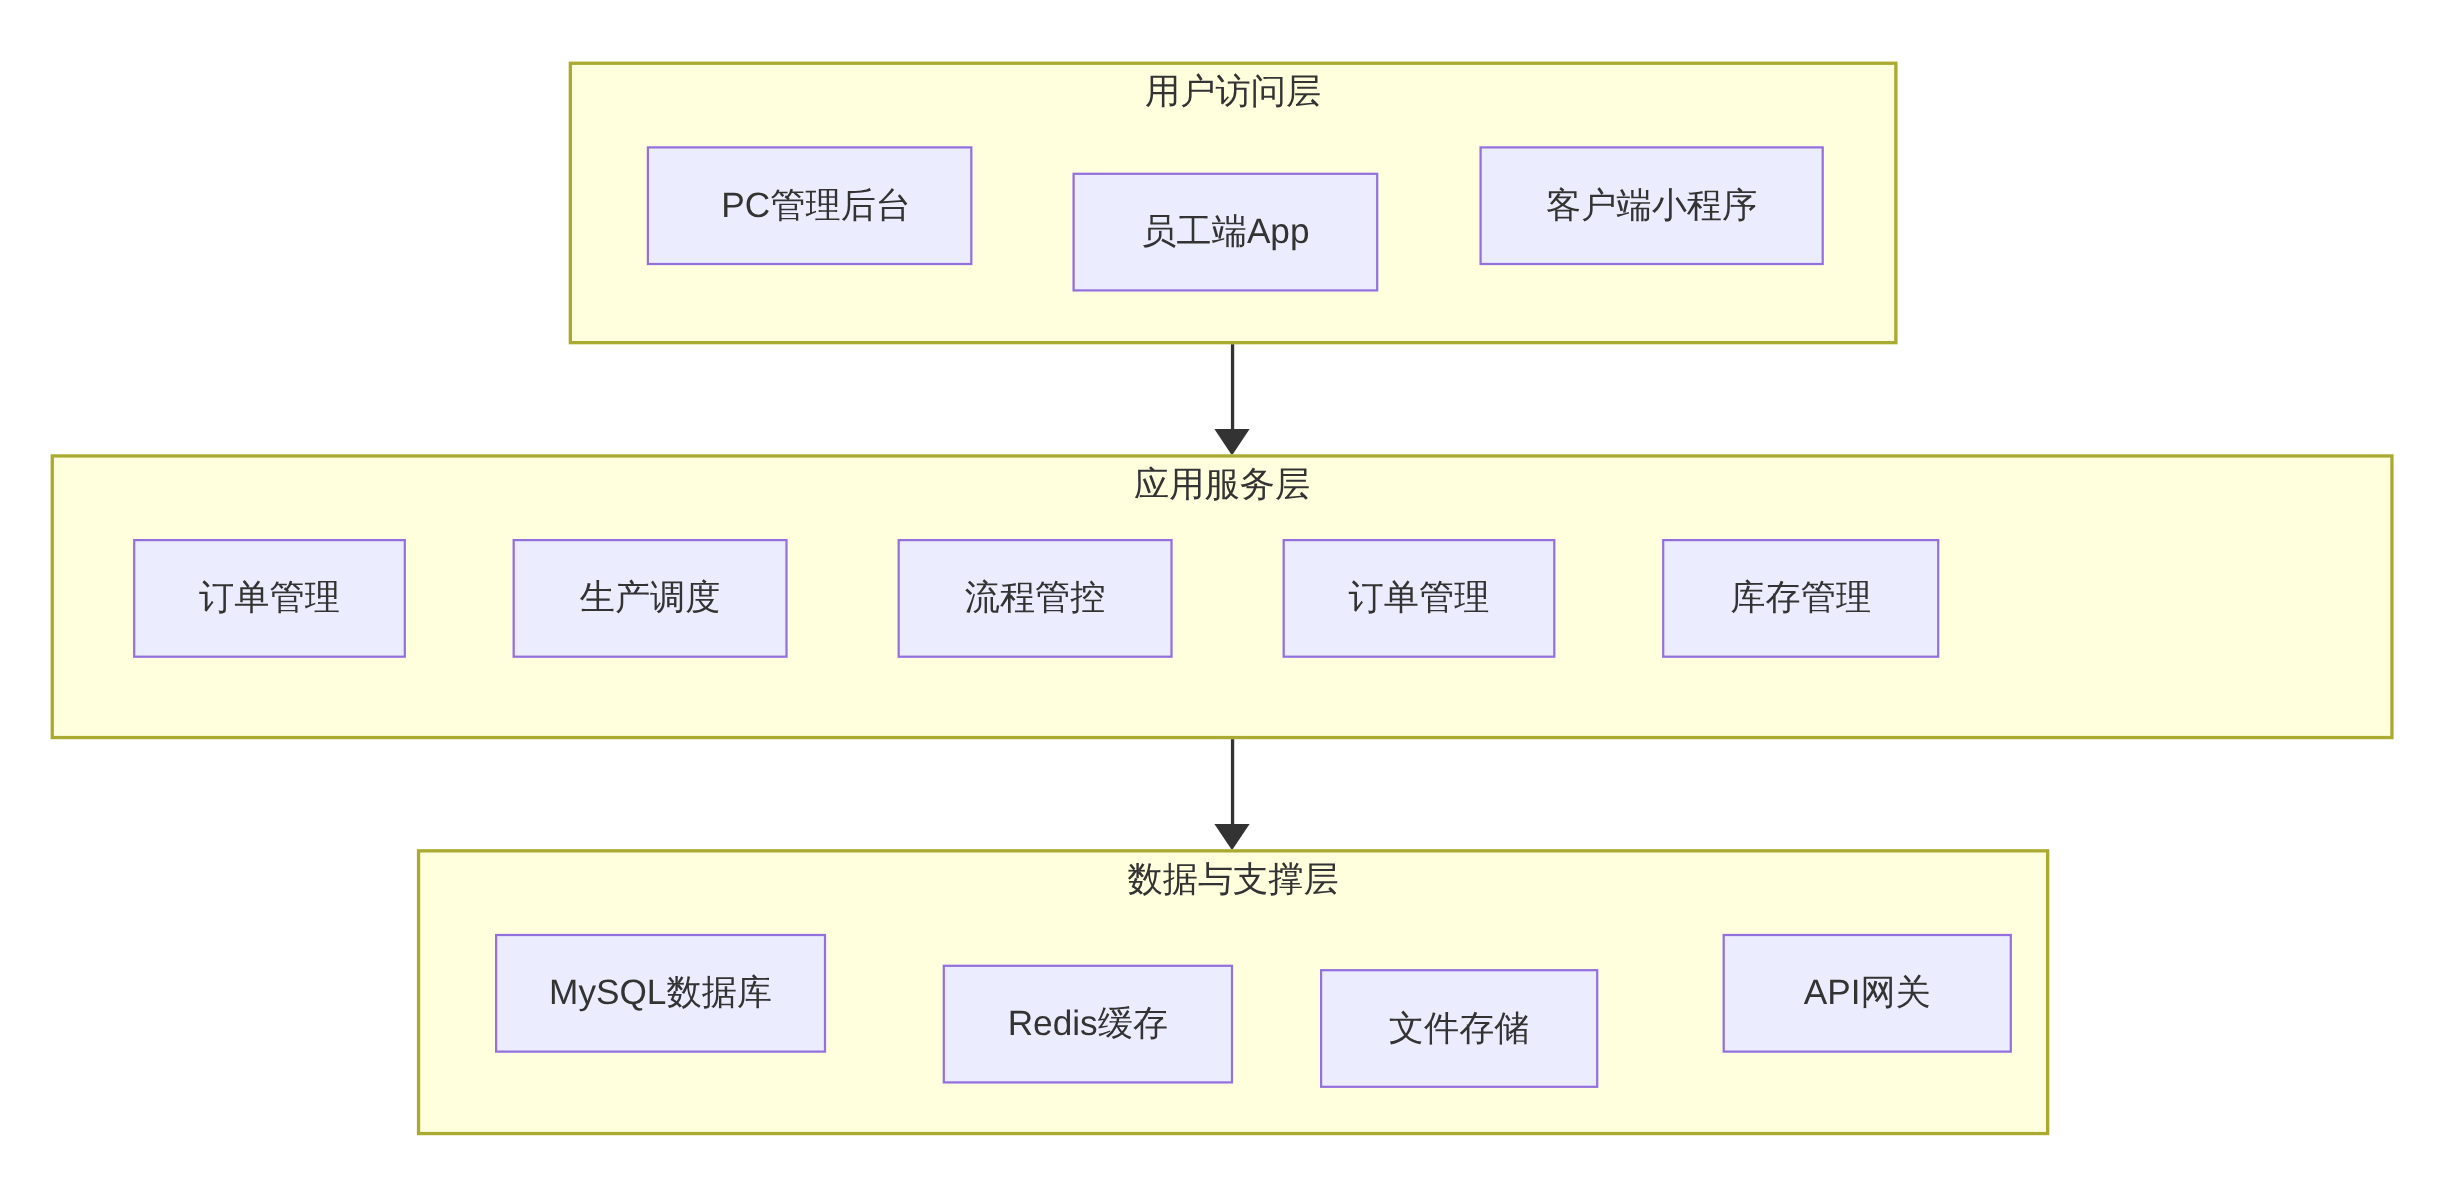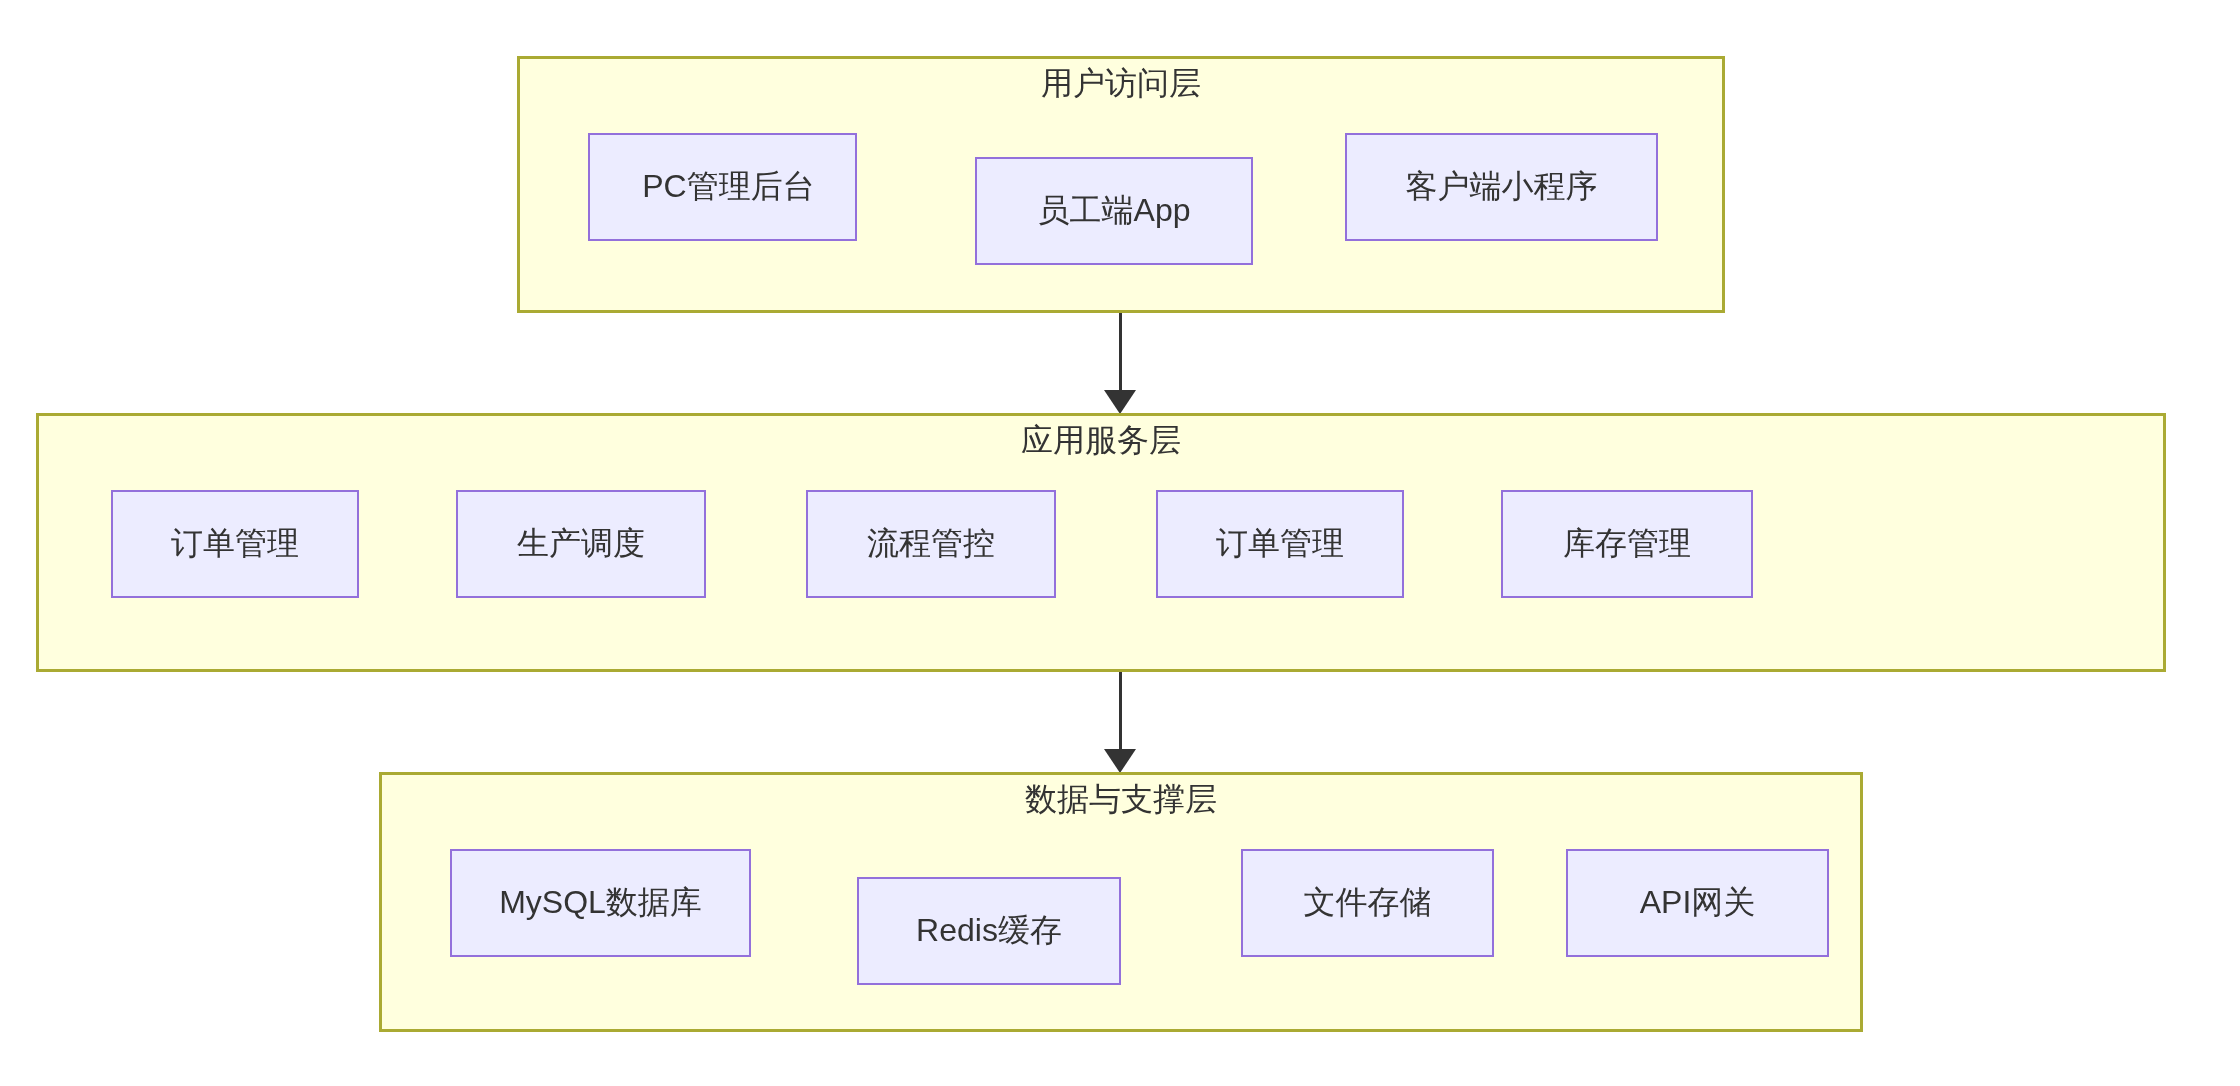--- a/index.html
+++ b/index.html
@@ -65,33 +65,33 @@
     left: 1px;
     top: 77px;
     width: 0;
     height: 0;
     border-left: 16px solid transparent;
     border-right: 16px solid transparent;
     border-top: 24px solid var(--arrow, #333333);
   }
   
   #layer-user-access  { left: 517px; top: 56px;  width: 1208px; height: 257px; }
-  #layer-app-service  { left: 36px;  top: 413px; width: 2130px; height: 259px; }
+  #layer-app-service  { left: 46px;  top: 413px; width: 2130px; height: 259px; }
   #layer-data-support { left: 379px; top: 772px; width: 1484px; height: 260px; }
   #edge-1 { left: 1103px; top: 313px; height: 101px; }
   #edge-2 { left: 1103px; top: 672px; height: 101px; }
 </style>
 </head>
 <body>
 
 <div class="canvas">
 
   <section class="layer" id="layer-user-access">
     <div class="layer-title">用户访问层</div>
-    <div class="node" style="left:68px;  width:269px;padding-left:12px;">
+    <div class="node" style="left:68px;  width:296px;padding-left:12px;">
       <span class="node-label">PC管理后台</span>
     </div>
     <div class="node" style="left:455px; width:278px;margin-top:24px;">
       <span class="node-label">员工端App</span>
     </div>
     <div class="node" style="left:825px; width:313px;">
       <span class="node-label">客户端小程序</span>
     </div>
   </section>
 
@@ -125,21 +125,21 @@
   </div>
 
   <section class="layer" id="layer-data-support">
     <div class="layer-title">数据与支撑层</div>
     <div class="node" style="left:68px;   width:301px;">
       <span class="node-label">MySQL数据库</span>
     </div>
     <div class="node" style="left:475px;  width:264px;margin-top:28px;">
       <span class="node-label">Redis缓存</span>
     </div>
-    <div class="node" style="left:859px;  width:253px;">
+    <div class="node" style="left:818px;  width:253px;margin-top:32px;">
       <span class="node-label">文件存储</span>
     </div>
     <div class="node" style="left:1184px; width:263px;">
       <span class="node-label">API网关</span>
     </div>
   </section>
 
 </div>
 
 </body></html>

